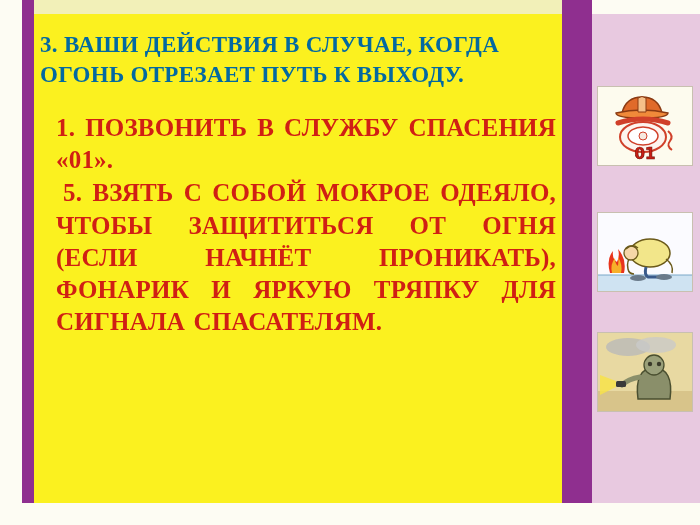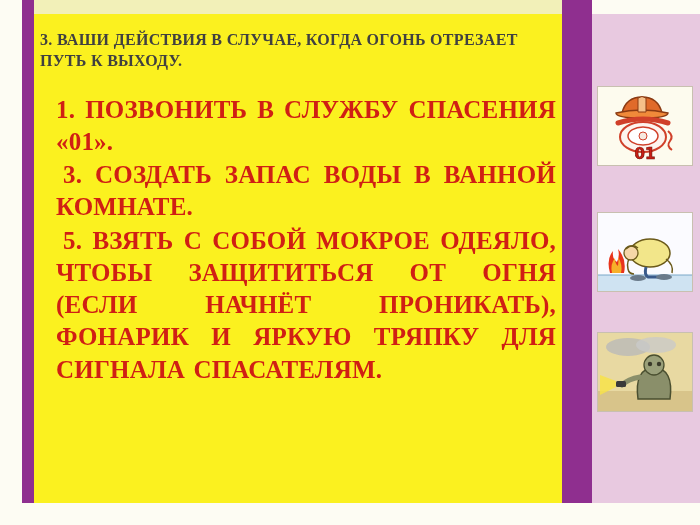--- a/index.html
+++ b/index.html
@@ -63,23 +63,23 @@
     width: 528px; height: 489px;
     background: #fbf11f;
   }
   
   .text-block {
     position: absolute;
     left: 38px; top: 24px;
     width: 520px;
   }
   .heading {
-    color: #404040;
+    color: #0369a1;
     font-weight: bold;
-    font-size: 16px;
+    font-size: 23px;
     line-height: 1.30;
     letter-spacing: 0.3px;
     text-transform: uppercase;
     margin: 6px 0 0 0;
     padding: 0 8px 0 2px;
   }
   .body-list {
     margin: 22px 0 0 0;
     padding: 0 2px;
     list-style: none;
@@ -122,21 +122,20 @@
   <div class="band-left-white"></div>
   <div class="band-left-purple"></div>
   <div class="band-bottom-strip"></div>
 
   <div class="yellow-panel"></div>
 
   <div class="text-block">
     <h1 class="heading">3. Ваши  действия в случае, когда огонь отрезает путь к выходу.</h1>
     <ul class="body-list">
       <li>1. Позвонить  в  службу  спасения  «01».</li>
-      <li class="indent">3. Создать  запас  воды  в  ванной  комнате.</li>
       <li class="indent">5. Взять  с  собой  мокрое  одеяло,  чтобы  защититься  от  огня (если  начнёт  проникать),  фонарик  и  яркую  тряпку  для  сигнала  спасателям.</li>
     </ul>
   </div>
 
   <div class="thumb thumb-1">
     <svg viewBox="0 0 94 78" xmlns="http://www.w3.org/2000/svg">
       <rect x="0" y="0" width="94" height="78" fill="#fdfbee"></rect>
 
       <path d="M24 26 q4 -16 20 -16 q16 0 20 16 z" fill="#e06a2a" stroke="#8a3a12" stroke-width="1.5"></path>
       <path d="M18 26 q26 -6 52 0 q0 5 -26 5 q-26 0 -26 -5 z" fill="#f08a3a" stroke="#8a3a12" stroke-width="1.5"></path>

